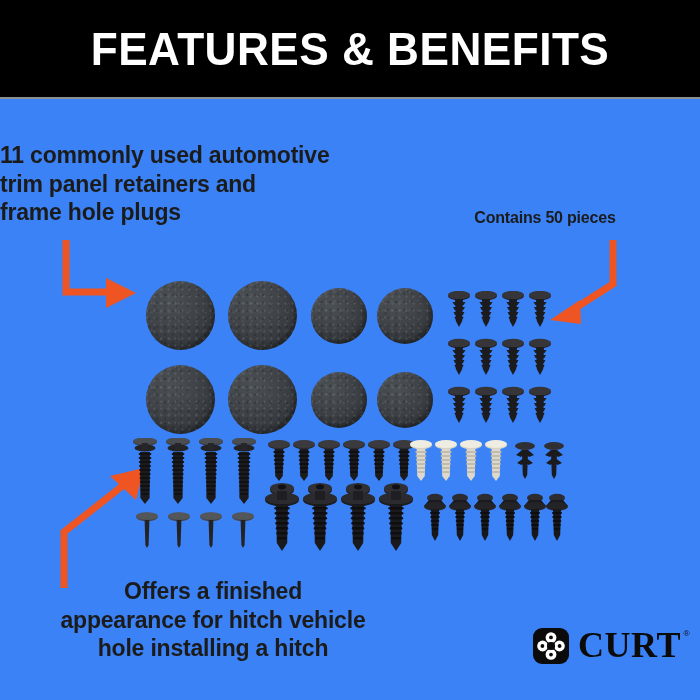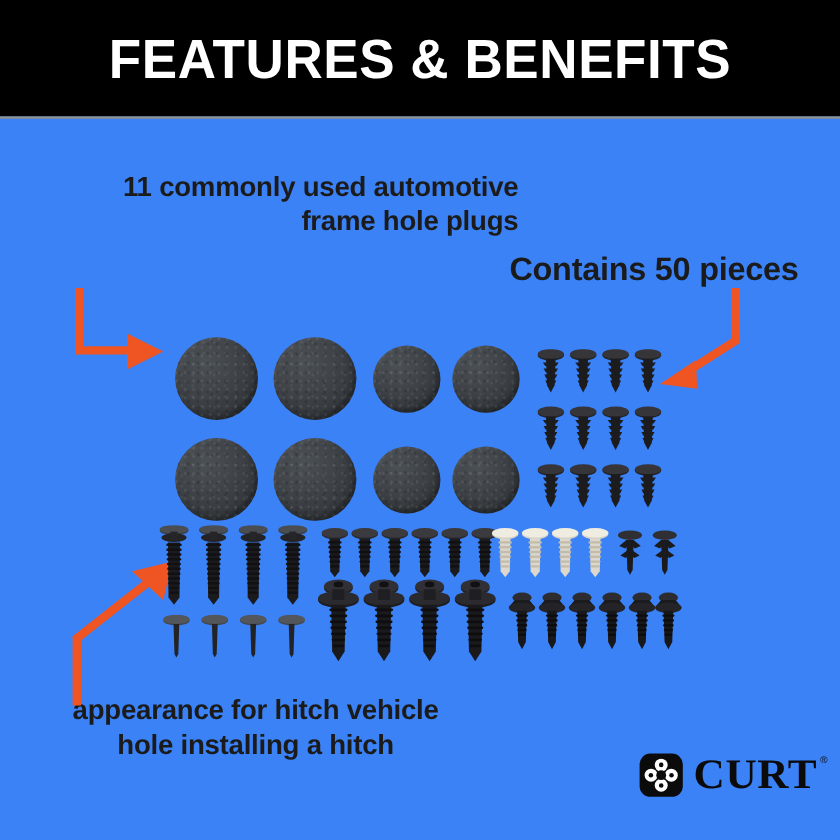--- a/index.html
+++ b/index.html
@@ -54,33 +54,32 @@
 
   
   .callout {
     position: absolute;
     color: #1b1b1b;
     font-weight: bold;
     line-height: 1.24;
     font-family: "Liberation Sans", sans-serif;
   }
   .callout-top-left {
-    left: 12px;
+    left: 0;
     top: 141px;
     width: 420px;
-    text-align: right;
     font-size: 23px;
     letter-spacing: -0.2px;
   }
   .callout-pieces {
     left: 400px;
     top: 208px;
     width: 290px;
     text-align: center;
-    font-size: 27px;
+    font-size: 16px;
     letter-spacing: -0.2px;
   }
   .callout-bottom {
     left: 18px;
     top: 577px;
     width: 390px;
     text-align: center;
     font-size: 23px;
     letter-spacing: -0.2px;
   }
@@ -165,28 +164,30 @@
 <body>
 
 <div id="page">
 
   <div class="header-bar"></div>
   <div class="header-title">FEATURES &amp; BENEFITS</div>
   <div class="header-rule"></div>
 
   <div class="callout callout-top-left">
     <span class="line">11 commonly used automotive</span>
+    <span class="line">trim panel retainers and</span>
     <span class="line">frame hole plugs</span>
   </div>
 
   <div class="callout callout-pieces">
     <span class="line">Contains 50 pieces</span>
   </div>
 
   <div class="callout callout-bottom">
+    <span class="line">Offers a finished</span>
     <span class="line">appearance for hitch vehicle</span>
     <span class="line">hole installing a hitch</span>
   </div>
 
   <svg class="arrow-svg" id="arrow-top-left" width="110" height="90" viewBox="0 0 110 90">
     <path d="M6,2 L6,54 L56,54" fill="none" stroke="#ef5522" stroke-width="7" stroke-linecap="butt"></path>
     <path d="M46,40 L76,55 L46,70 Z" fill="#ef5522"></path>
   </svg>
 
   <svg class="arrow-svg" id="arrow-top-right" width="110" height="90" viewBox="0 0 110 90">

